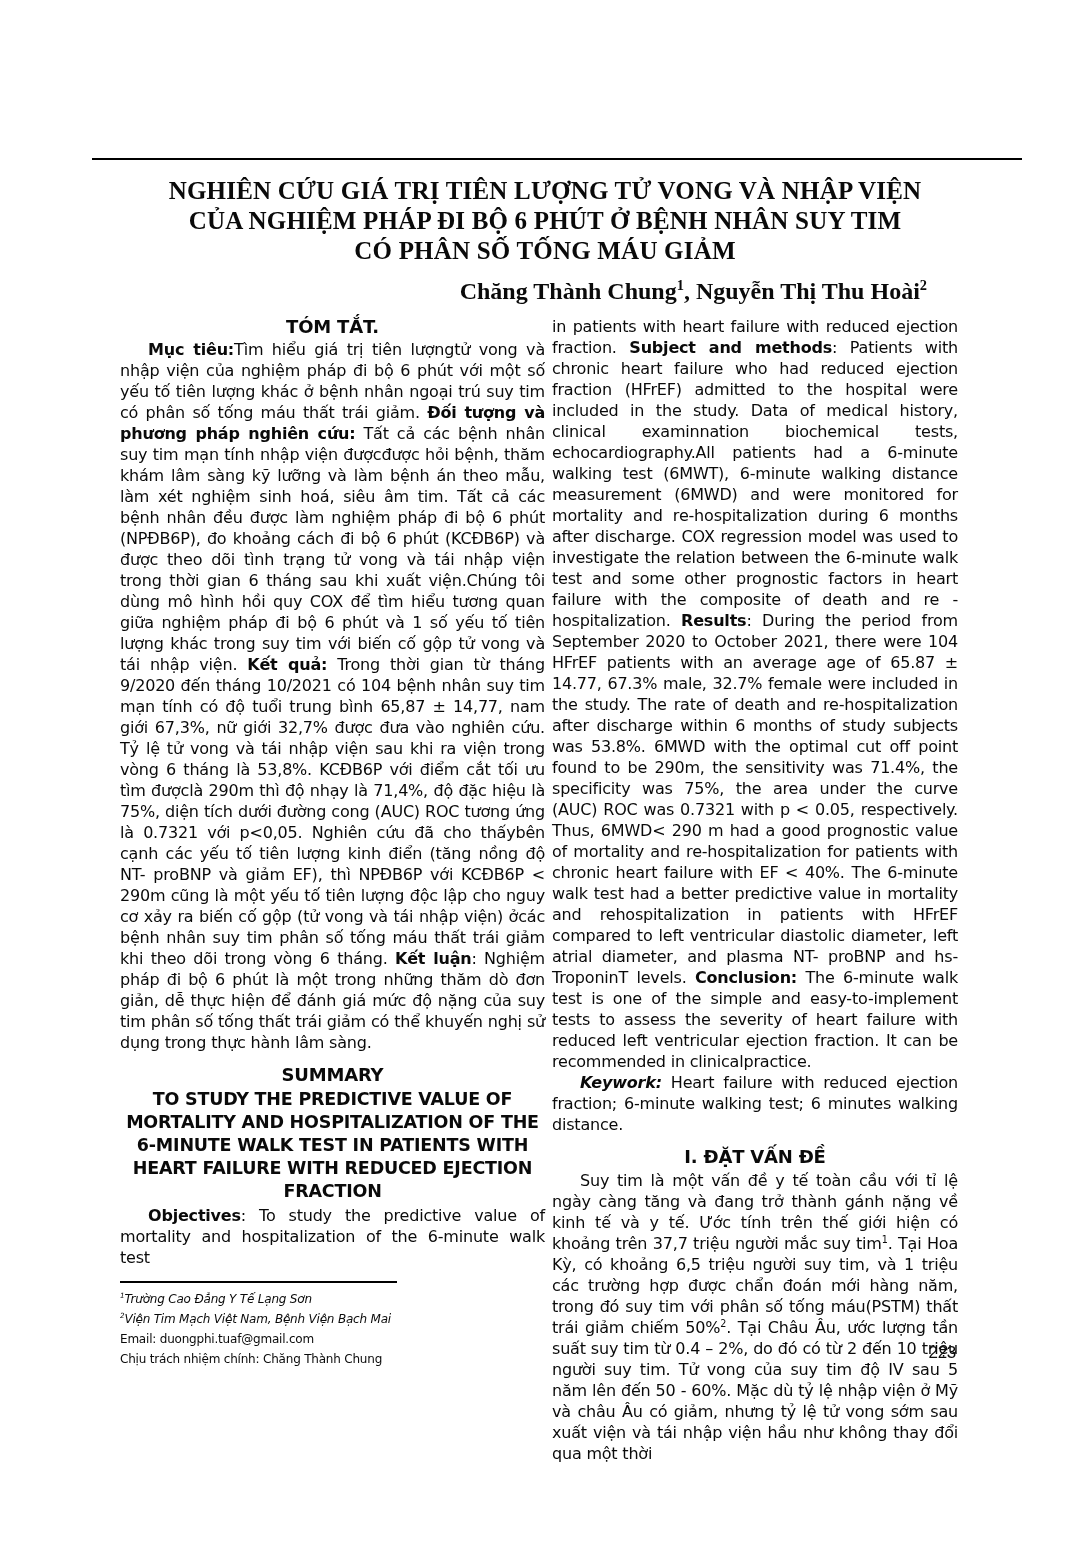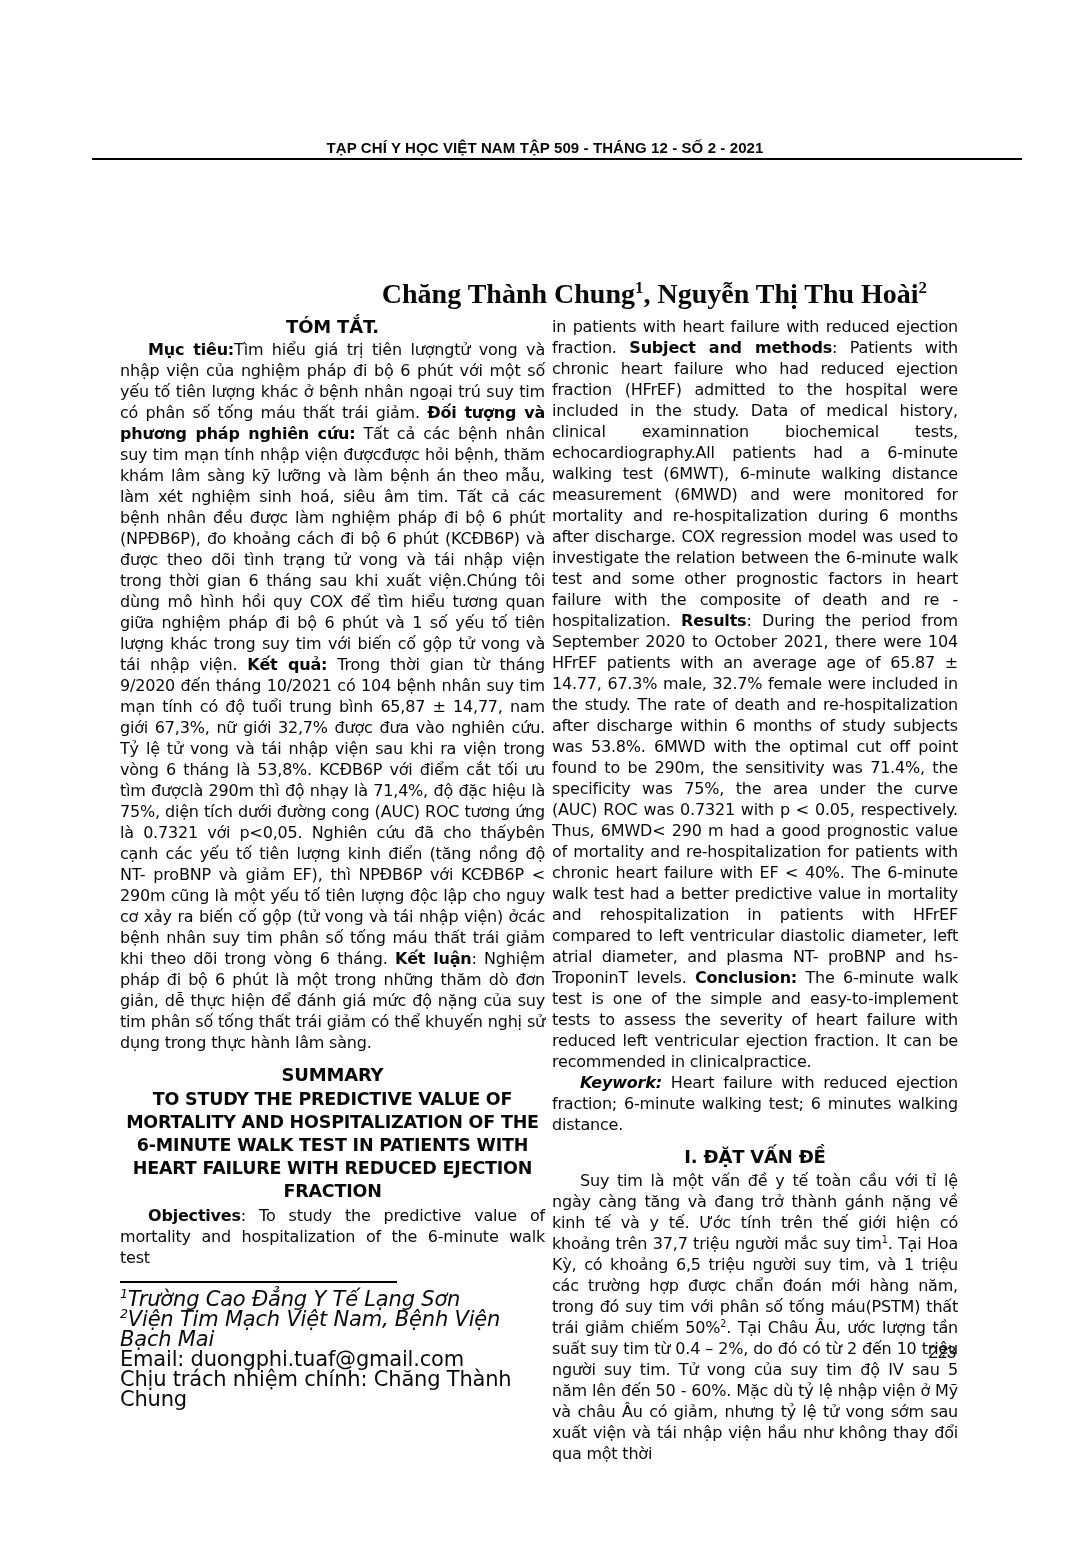--- a/index.html
+++ b/index.html
@@ -14,49 +14,53 @@
     font-family:"Liberation Sans",sans-serif;font-weight:bold;font-size:15px;letter-spacing:0.1px;
   }
   .header-rule{position:absolute;top:158px;left:92px;width:930px;height:2px;background:#000;}
   .article-title{
     position:absolute;top:176px;left:0;width:100%;text-align:center;
     font-family:"Liberation Serif",serif;font-weight:bold;font-size:25px;line-height:30px;
     letter-spacing:0.2px;
   }
   .authors{
     position:absolute;top:278px;right:163px;
-    font-family:"Liberation Serif",serif;font-weight:bold;font-size:28px;
+    font-family:"Liberation Serif",serif;font-weight:bold;font-size:24px;
   }
   .col{
     position:absolute;top:316px;font-size:16px;line-height:21px;
     text-align:justify;letter-spacing:-0.2px;
   }
   .col-left{left:120px;width:425px;}
   .col-right{left:552px;width:406px;}
   h2{font-size:18px;line-height:22px;margin:0 0 1px 0;text-align:center;font-weight:bold;}
   .mt{margin-top:11px;margin-bottom:2px;}
   .sumtitle{font-weight:bold;font-size:17.5px;line-height:23px;text-align:center;margin:1px 4px 2px;}
   p{margin:0;}
   .ind{text-indent:28px;}
   sup{font-size:60%;line-height:0;}
-  .footnote{margin-top:13px;font-size:21px;line-height:20px;text-align:left;letter-spacing:-0.2px;}
+  .footnote{margin-top:13px;font-size:12px;line-height:20px;text-align:left;letter-spacing:-0.2px;}
   .fn-rule{width:277px;height:2px;background:#000;margin:0 0 6px 0;}
   .pagenum{
     position:absolute;top:1343px;right:134px;font-size:17px;
     font-family:"Liberation Sans",sans-serif;letter-spacing:-0.3px;
   }
 </style>
 </head>
 <body>
 
 <div class="page">
 
-  <div class="journal-header">TẠP CHÍ Y HỌC VIỆT NAM TẬP 509 - THÁNG 12 - SỐ 2 - 2021</div>
   <div class="header-rule"></div>
 
+  <div class="article-title">
+    <div>NGHIÊN CỨU GIÁ TRỊ TIÊN LƯỢNG TỬ VONG VÀ NHẬP VIỆN</div>
+    <div>CỦA NGHIỆM PHÁP ĐI BỘ 6 PHÚT Ở BỆNH NHÂN SUY TIM</div>
+    <div>CÓ PHÂN SỐ TỐNG MÁU GIẢM</div>
+  </div>
 
   <div class="authors"><span>Chăng Thành Chung</span><sup>1</sup><span>, Nguyễn Thị Thu Hoài</span><sup>2</sup></div>
 
   <div class="col col-left">
     <h2>TÓM TẮT.</h2>
     <p class="ind"><span style="font-weight: bold;">Mục tiêu:</span><span>Tìm hiểu giá trị tiên lượngtử vong và nhập viện của nghiệm pháp đi bộ 6 phút với một số yếu tố tiên lượng khác ở bệnh nhân ngoại trú suy tim có phân số tống máu thất trái giảm. </span><span style="font-weight: bold;">Đối tượng và phương pháp nghiên cứu:</span><span> Tất cả các bệnh nhân suy tim mạn tính nhập viện đượcđược hỏi bệnh, thăm khám lâm sàng kỹ lưỡng và làm bệnh án theo mẫu, làm xét nghiệm sinh hoá, siêu âm tim. Tất cả các bệnh nhân đều được làm nghiệm pháp đi bộ 6 phút (NPĐB6P), đo khoảng cách đi bộ 6 phút (KCĐB6P) và được theo dõi tình trạng tử vong và tái nhập viện trong thời gian 6 tháng sau khi xuất viện.Chúng tôi dùng mô hình hồi quy COX để tìm hiểu tương quan giữa nghiệm pháp đi bộ 6 phút và 1 số yếu tố tiên lượng khác trong suy tim với biến cố gộp tử vong và tái nhập viện. </span><span style="font-weight: bold;">Kết quả:</span><span> Trong thời gian từ tháng 9/2020 đến tháng 10/2021 có 104 bệnh nhân suy tim mạn tính có độ tuổi trung bình 65,87 ± 14,77, nam giới 67,3%, nữ giới 32,7% được đưa vào nghiên cứu. Tỷ lệ tử vong và tái nhập viện sau khi ra viện trong vòng 6 tháng là 53,8%. KCĐB6P với điểm cắt tối ưu tìm đượclà 290m thì độ nhạy là 71,4%, độ đặc hiệu là 75%, diện tích dưới đường cong (AUC) ROC tương ứng là 0.7321 với p&lt;0,05. Nghiên cứu đã cho thấybên cạnh các yếu tố tiên lượng kinh điển (tăng nồng độ NT- proBNP và giảm EF), thì NPĐB6P với KCĐB6P &lt; 290m cũng là một yếu tố tiên lượng độc lập cho nguy cơ xảy ra biến cố gộp (tử vong và tái nhập viện) ởcác bệnh nhân suy tim phân số tống máu thất trái giảm khi theo dõi trong vòng 6 tháng. </span><span style="font-weight: bold;">Kết luận</span><span>: Nghiệm pháp đi bộ 6 phút là một trong những thăm dò đơn giản, dễ thực hiện để đánh giá mức độ nặng của suy tim phân số tống thất trái giảm có thể khuyến nghị sử dụng trong thực hành lâm sàng.</span></p>
     <h2 class="mt">SUMMARY</h2>
     <div class="sumtitle">TO STUDY THE PREDICTIVE VALUE OF MORTALITY AND HOSPITALIZATION OF THE 6-MINUTE WALK TEST IN PATIENTS WITH HEART FAILURE WITH REDUCED EJECTION FRACTION</div>
     <p class="ind"><span style="font-weight: bold;">Objectives</span><span>: To study the predictive value of mortality and hospitalization of the 6-minute walk test</span></p>
     <div class="footnote">

